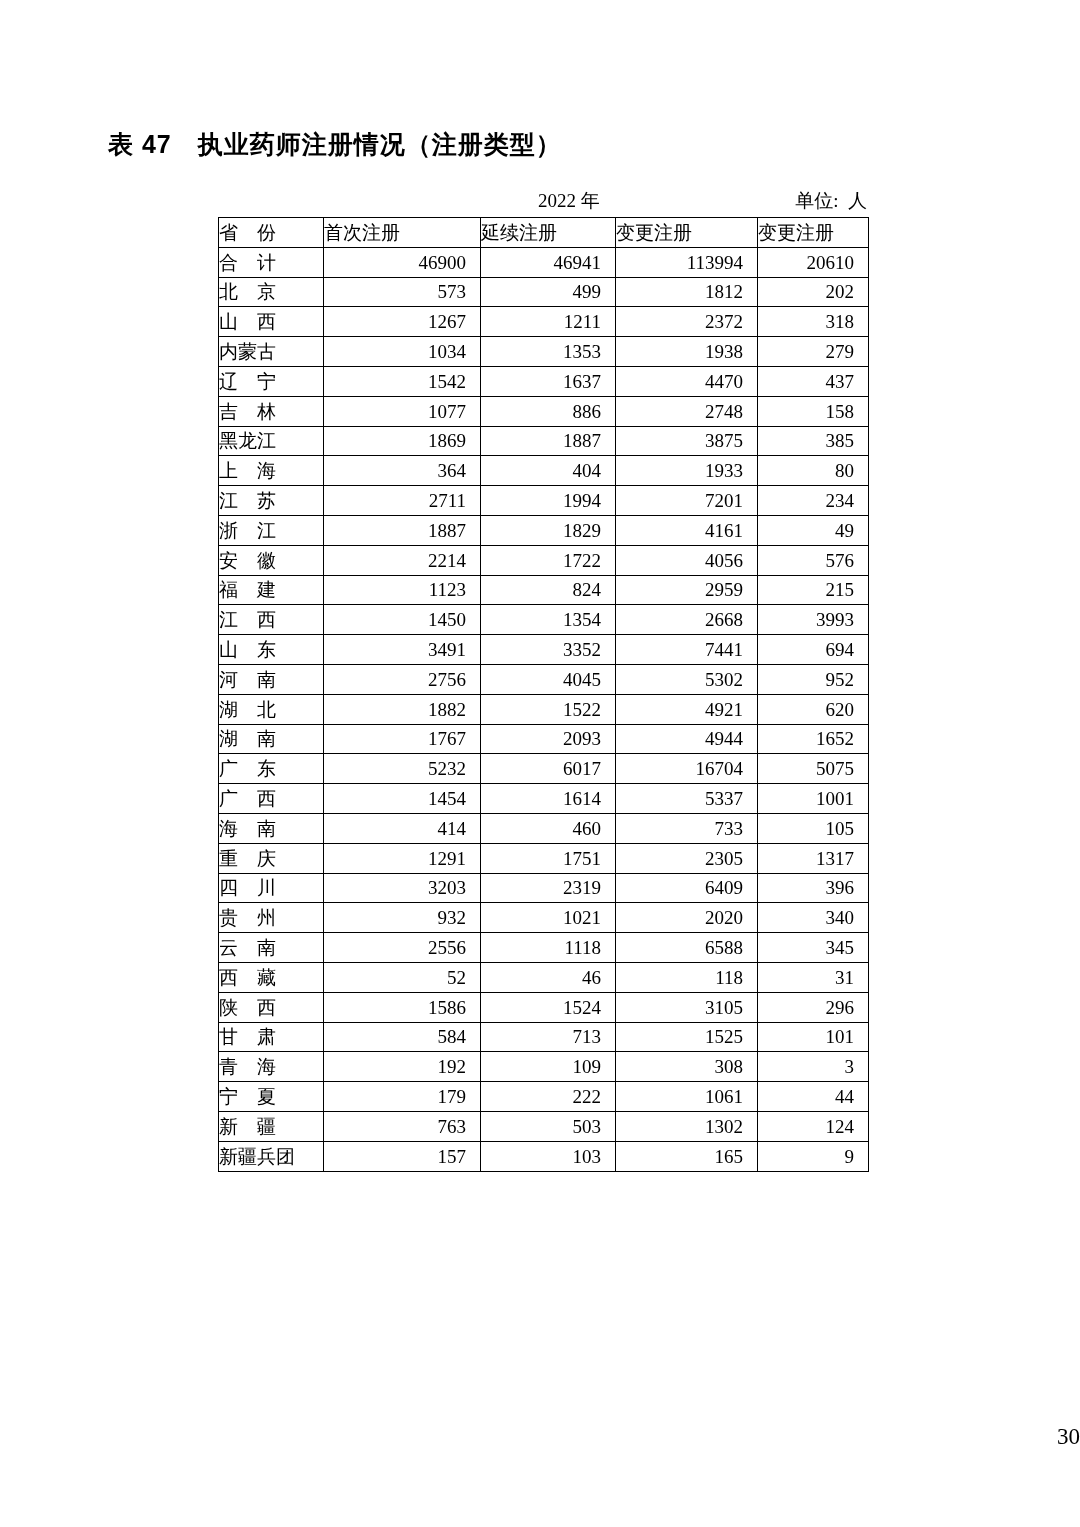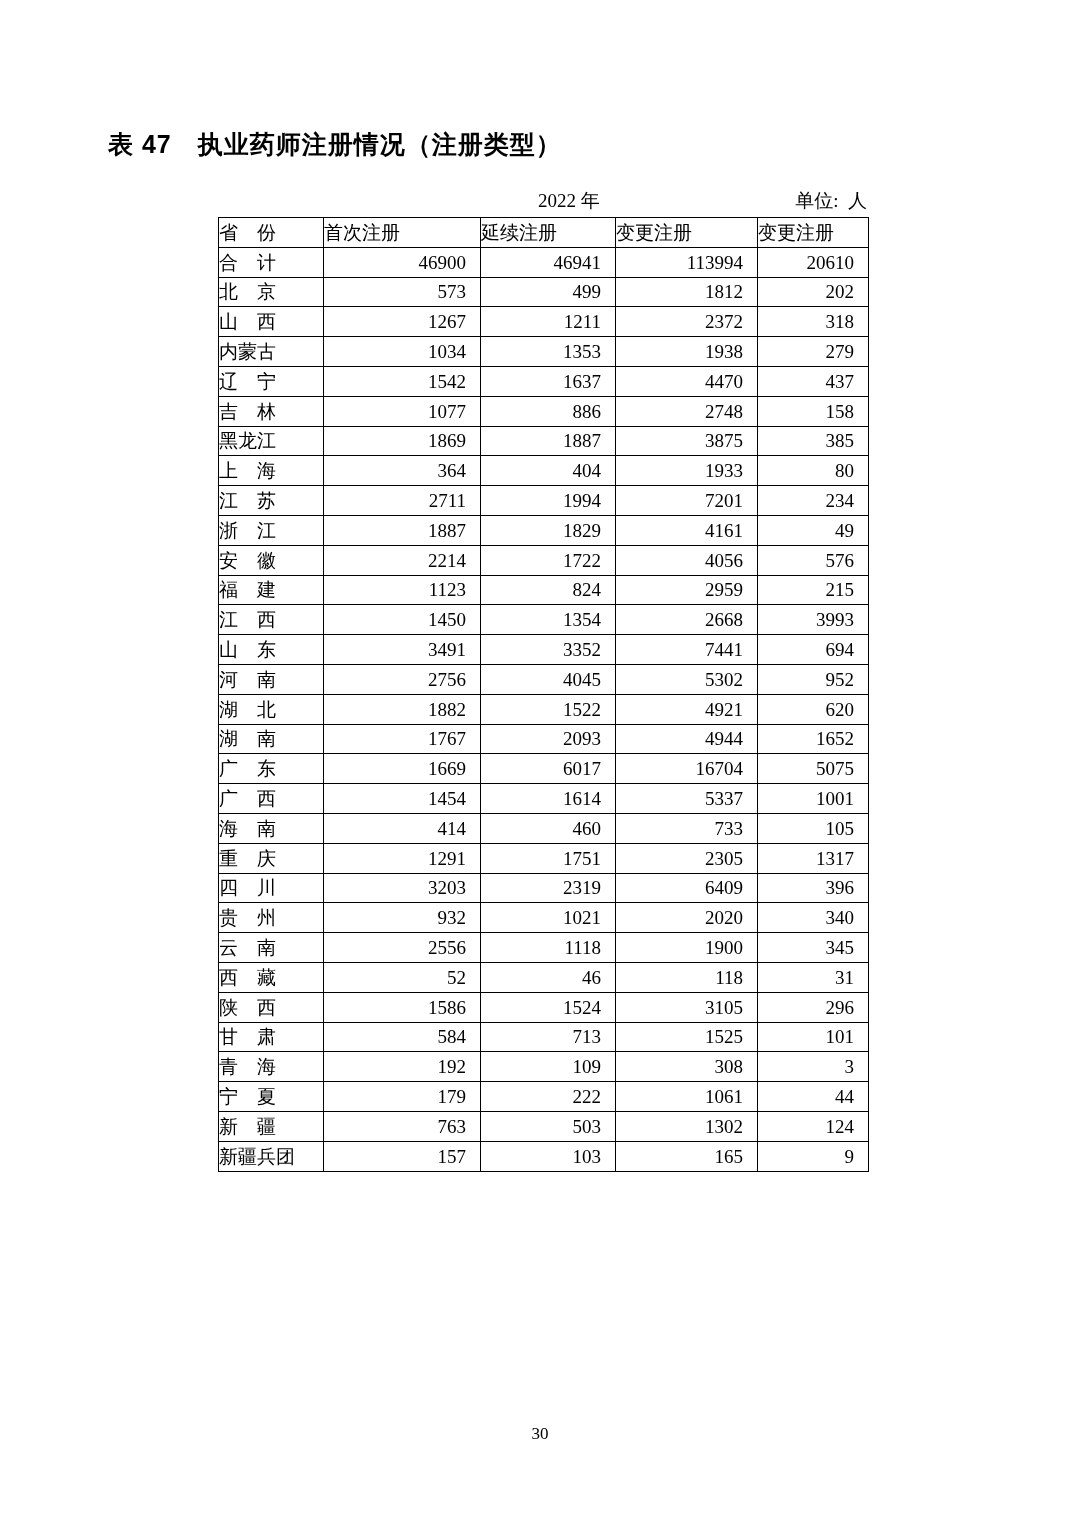--- a/index.html
+++ b/index.html
@@ -81,22 +81,22 @@
   }
   .reg-table td.num {
     text-align: right;
     padding-right: 14px;
   }
   .page-num {
     position: absolute;
     left: 0;
     top: 1424px;
     width: 100%;
-    text-align: center;
-    font-size: 17px;
+    text-align: right;
+    font-size: 23px;
   }
 </style>
 </head>
 <body>
 
 <div class="page">
 
   <div class="doc-title">表 47　执业药师注册情况（注册类型）</div>
 
   <div class="table-wrap">
@@ -238,21 +238,21 @@
           </tr>
           <tr>
             <td class="prov">湖  南</td>
             <td class="num">1767</td>
             <td class="num">2093</td>
             <td class="num">4944</td>
             <td class="num">1652</td>
           </tr>
           <tr>
             <td class="prov">广  东</td>
-            <td class="num">1669</td>
+            <td class="num">5232</td>
             <td class="num">6017</td>
             <td class="num">16704</td>
             <td class="num">5075</td>
           </tr>
           <tr>
             <td class="prov">广  西</td>
             <td class="num">1454</td>
             <td class="num">1614</td>
             <td class="num">5337</td>
             <td class="num">1001</td>
@@ -282,21 +282,21 @@
             <td class="prov">贵  州</td>
             <td class="num">932</td>
             <td class="num">1021</td>
             <td class="num">2020</td>
             <td class="num">340</td>
           </tr>
           <tr>
             <td class="prov">云  南</td>
             <td class="num">2556</td>
             <td class="num">1118</td>
-            <td class="num">1900</td>
+            <td class="num">6588</td>
             <td class="num">345</td>
           </tr>
           <tr>
             <td class="prov">西  藏</td>
             <td class="num">52</td>
             <td class="num">46</td>
             <td class="num">118</td>
             <td class="num">31</td>
           </tr>
           <tr>

